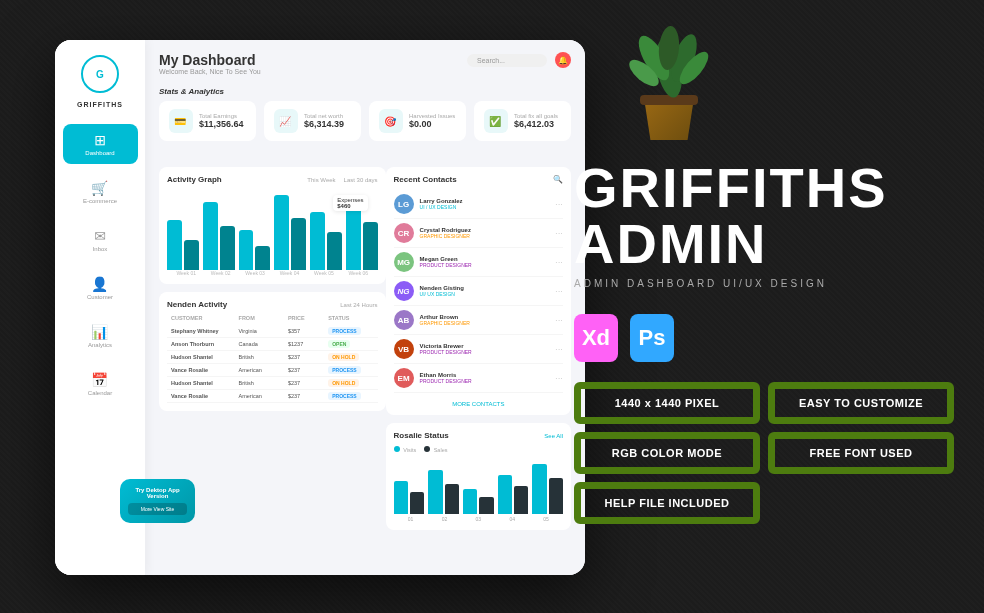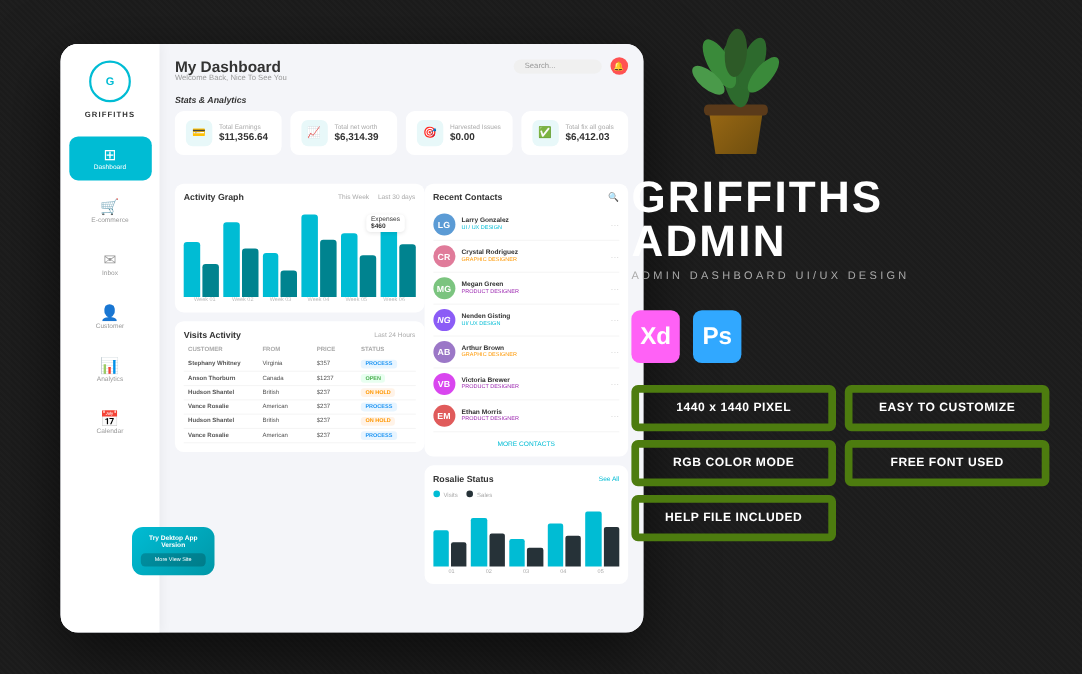--- a/index.html
+++ b/index.html
@@ -466,21 +466,21 @@
       width: 390px;
     }
 
     
     .brand-title {
       margin-top: 120px;
       margin-left: 10px;
     }
 
     .brand-name {
-      font-size: 40px;
+      font-size: 56px;
       font-weight: 900;
       color: #fff;
       letter-spacing: 2px;
       line-height: 1;
       font-family: 'Arial Black', sans-serif;
     }
 
     .brand-subtitle {
       font-size: 10px;
       color: #aaa;
@@ -531,21 +531,21 @@
       color: #fff;
       letter-spacing: 0.5px;
     }
 
     
     .av-blue { background: #5b9bd5; }
     .av-pink { background: #e07b9a; }
     .av-green { background: #7bc47f; }
     .av-orange { background: #8b5cf6; font-style: italic; }
     .av-purple { background: #9b77c7; }
-    .av-teal { background: #d946ef; }
+    .av-teal { background: #c2410c; }
     .av-red { background: #e05b5b; }
 
     .graph-x-labels {
       display: flex;
       justify-content: space-around;
       font-size: 5px;
       color: #bbb;
       padding: 0 2px;
     }
   </style>
@@ -681,21 +681,21 @@
               <span>Week 02</span>
               <span>Week 03</span>
               <span>Week 04</span>
               <span>Week 05</span>
               <span>Week 06</span>
             </div>
           </div>
 
           <div class="activity-table">
             <div class="section-header">
-              <span class="section-title">Visits Activity</span>
+              <span class="section-title">Nenden Activity</span>
               <span class="section-sub">Last 24 Hours</span>
             </div>
             <div class="table-header">
               <span class="col-cust">CUSTOMER</span>
               <span class="col-from">FROM</span>
               <span class="col-price">PRICE</span>
               <span class="col-status">STATUS</span>
             </div>
             <div class="table-row">
               <span class="col-cust">Stephany Whitney</span>

